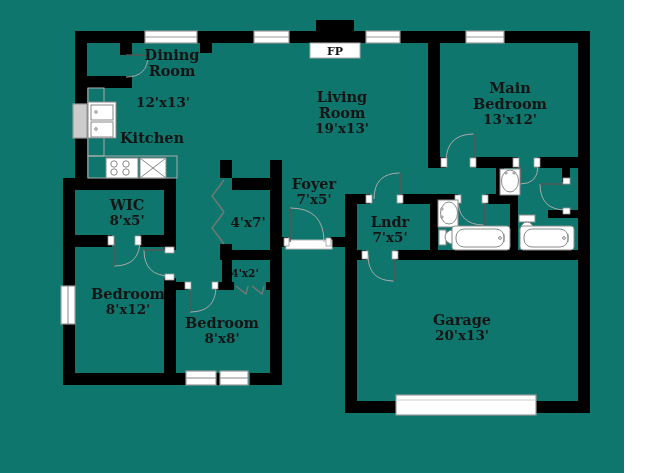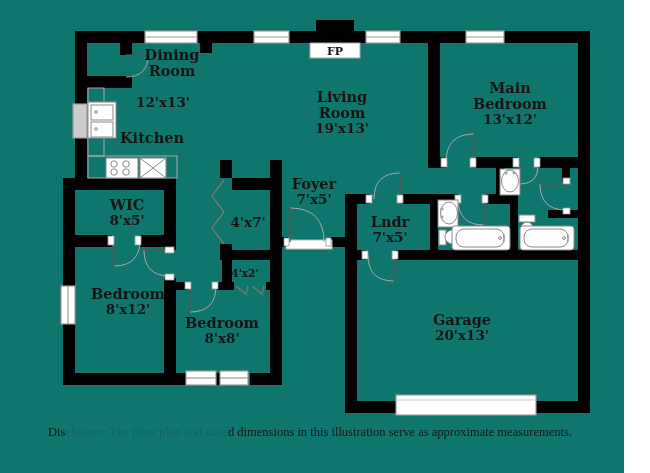--- a/index.html
+++ b/index.html
@@ -265,15 +265,15 @@
     <text class="room-dim" x="128" y="314">8'x12'</text>
     <text class="room-name" x="222" y="328">Bedroom</text>
     <text class="room-dim" x="222" y="343">8'x8'</text>
     <text class="room-name" x="462" y="325">Garage</text>
     <text class="room-dim" x="462" y="340">20'x13'</text>
   </g>
 </svg>
 
 
 <div class="disclaimer">
-  <span><span>Dis</span><span class="faded">claimer: The floor plan and state</span><span>d dimensions in this illustration serve as approximate measurements.</span></span><br>
+  <br>
 </div>
 </div>
 
 </body></html>

